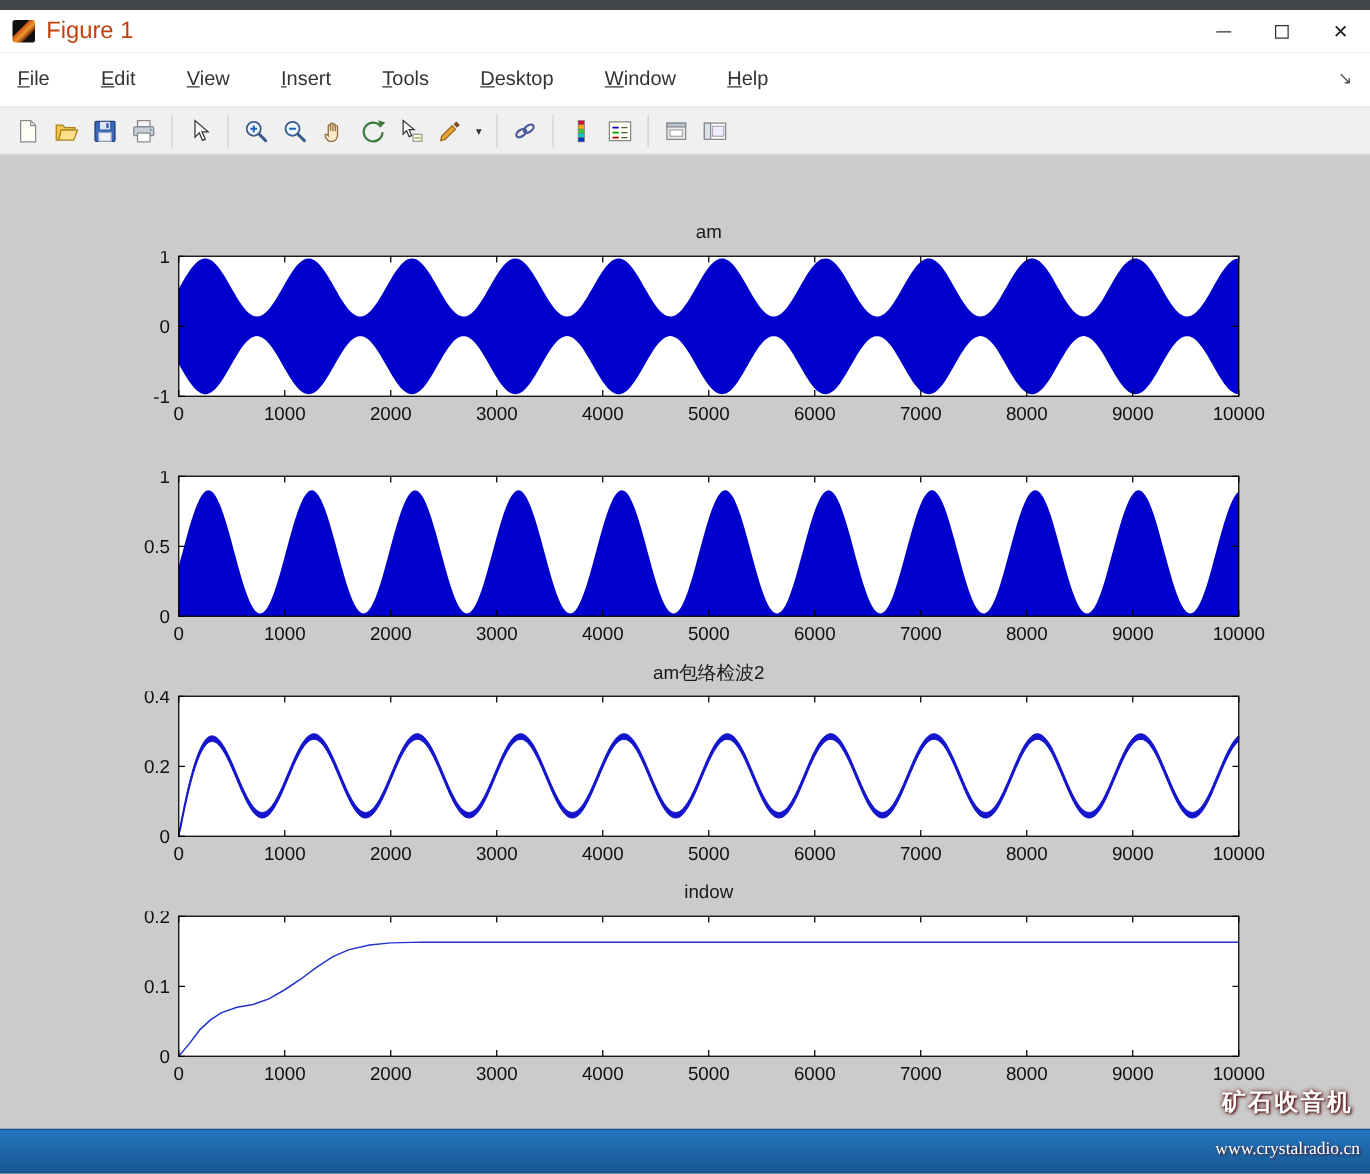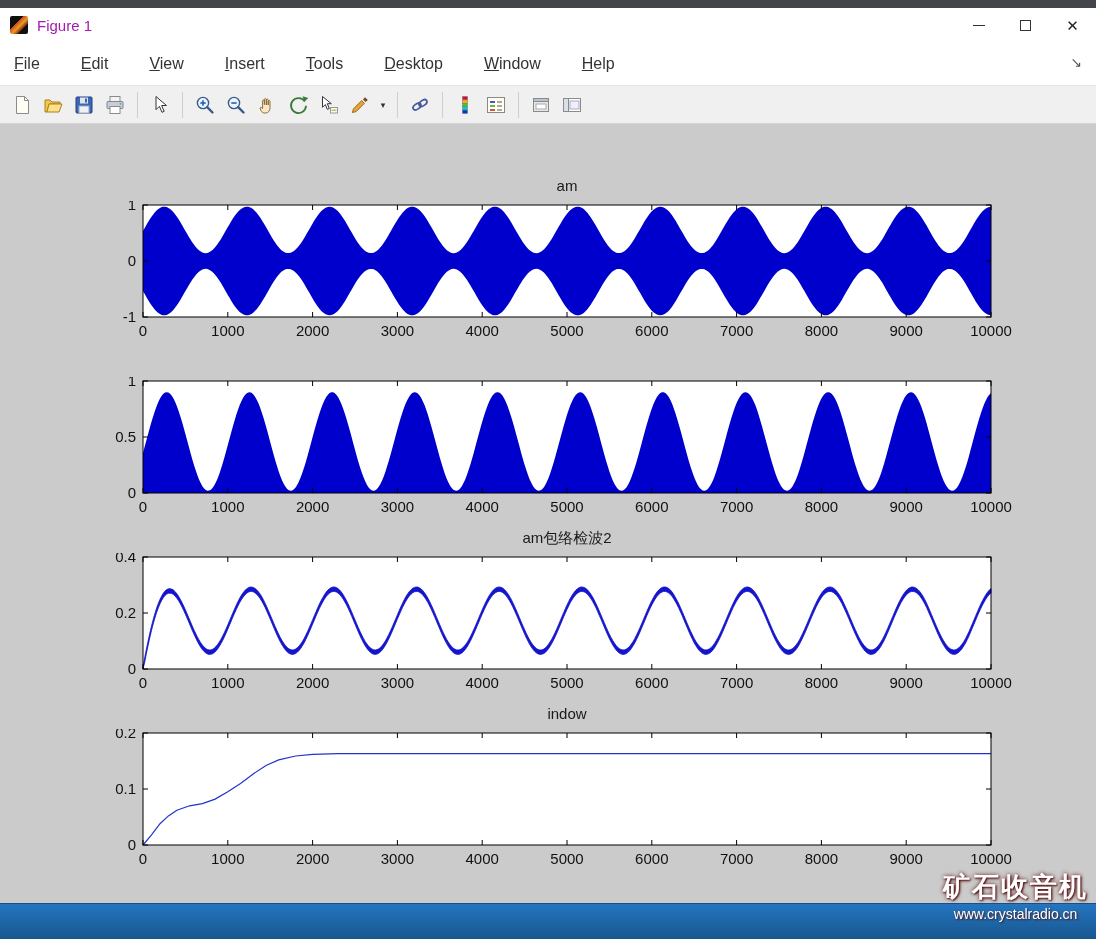--- a/index.html
+++ b/index.html
@@ -4,21 +4,21 @@
 <style>
   html,body{margin:0;padding:0;background:#888;}
   .window{position:relative;width:1096px;height:939px;overflow:hidden;
     font-family:"Liberation Sans","DejaVu Sans",sans-serif;background:#cbcbcb;}
   .top-strip{position:absolute;top:0;left:0;width:100%;height:8px;background:#42464b;}
   
   .titlebar{position:absolute;top:8px;left:0;width:100%;height:34px;background:#ffffff;
     display:flex;align-items:center;padding-left:10px;box-sizing:border-box;}
   .app-icon{width:18px;height:18px;flex:0 0 18px;border-radius:2px;
     background:linear-gradient(135deg,#101010 0%,#101010 38%,#c94f12 38%,#f09a2d 55%,#7a2d08 70%,#101010 70%);}
-  .title-text{margin-left:9px;font-size:15px;color:#a21caf;}
+  .title-text{margin-left:9px;font-size:19px;color:#c2410c;}
   .win-controls{margin-left:auto;display:flex;height:100%;}
   .win-btn{width:47px;height:100%;border:none;background:transparent;cursor:pointer;
     display:flex;align-items:center;justify-content:center;padding:0;}
   .g-min{display:block;width:12px;height:0;border-top:1.4px solid #333;}
   .g-max{display:block;width:11px;height:11px;border:1.4px solid #333;box-sizing:border-box;}
   .g-close{font-size:15px;color:#222;line-height:1;}
   
   .menubar{position:absolute;top:42px;left:0;width:100%;height:44px;background:#ffffff;
     display:flex;align-items:center;padding-left:14px;box-sizing:border-box;
     border-bottom:1px solid #e6e6e6;gap:14px;}
@@ -40,23 +40,23 @@
   .subplot{position:absolute;left:0;width:1096px;height:170px;}
   .s1{top:51px;} .s2{top:227px;} .s3{top:403px;} .s4{top:579px;}
   .plot-title{position:absolute;left:143px;width:848px;top:2px;text-align:center;
     font-size:15px;color:#1a1a1a;}
   svg.plot{position:absolute;left:100px;top:26px;}
   svg.plot text.tick{font-family:"Liberation Sans","DejaVu Sans",sans-serif;font-size:15px;fill:#111;}
   
   .bottom-strip{position:absolute;top:903px;left:0;width:100%;height:36px;
     background:linear-gradient(#2475c0,#18578f);border-top:1px solid #15508a;box-sizing:border-box;}
   .watermark{position:absolute;top:869px;right:8px;text-align:center;pointer-events:none;}
-  .wm1{font-size:27px;font-weight:bold;color:#ffffff;letter-spacing:2px;
+  .wm1{font-size:19px;font-weight:bold;color:#ffffff;letter-spacing:2px;
     text-shadow:1px 1px 2px #4a0e0e,0 0 4px #6a1515;}
-  .wm2{font-size:14px;color:#ffffff;margin-top:1px;text-shadow:1px 1px 2px #4a0e0e;}
+  .wm2{font-size:14px;color:#ffffff;margin-top:17px;text-shadow:1px 1px 2px #4a0e0e;font-family:Liberation Serif, serif;}
 </style>
 </head>
 <body>
 
 <div class="window">
 
   <div class="top-strip"></div>
 
   <div class="titlebar">
     <span class="app-icon"></span>

